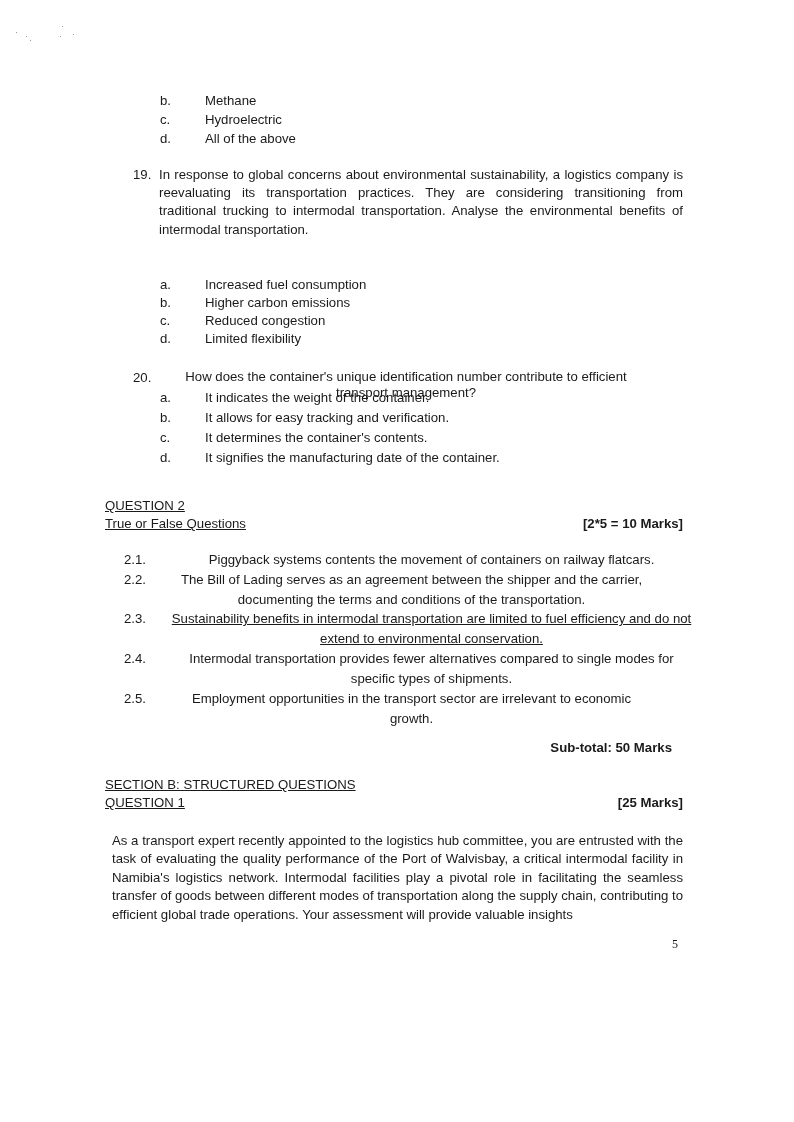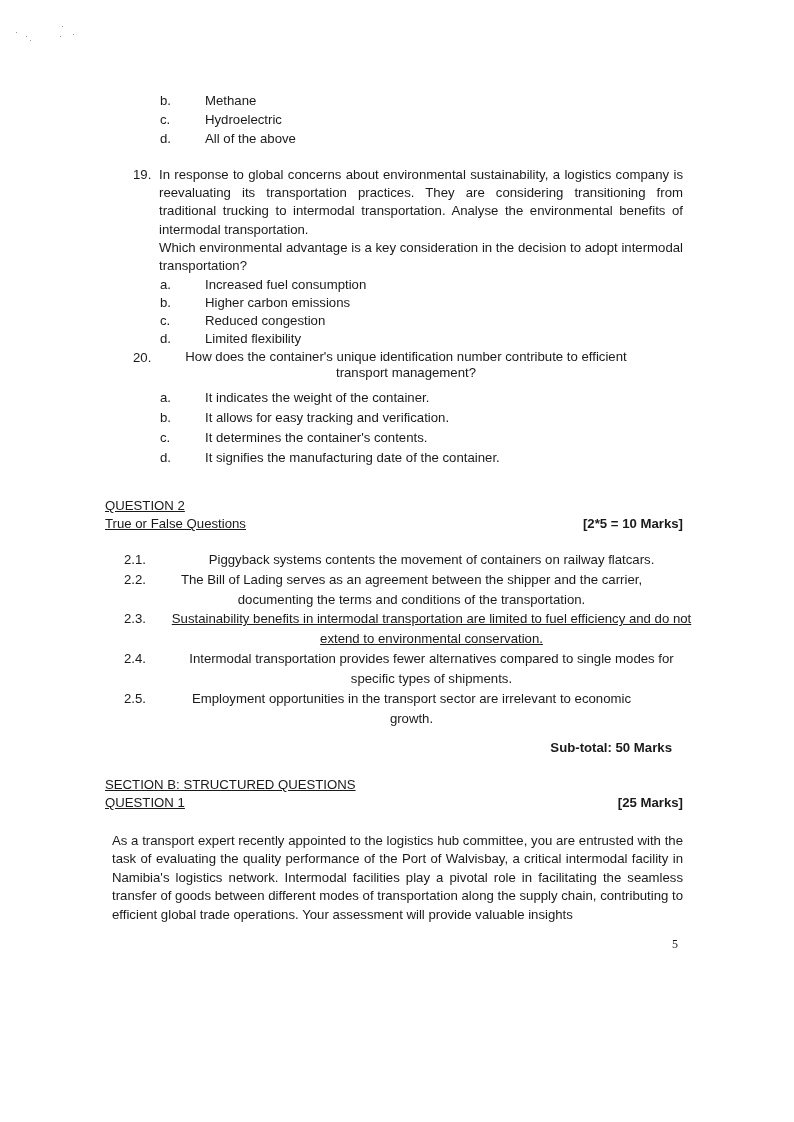--- a/index.html
+++ b/index.html
@@ -51,21 +51,20 @@
   <div class="opt" style="left:160px;top:130px;">
     <span class="lbl">d.</span>
     <span class="txt">All of the above</span>
   </div>
 </div>
 
 <div class="q" style="top:166px;">
   <span class="num">19.</span>
   <div class="body">
     <p>In response to global concerns about environmental sustainability, a logistics company is reevaluating its transportation practices. They are considering transitioning from traditional trucking to intermodal transportation. Analyse the environmental benefits of intermodal transportation.</p>
-    <p class="last" style="text-align:justify">Which environmental advantage is a key consideration in the decision to adopt intermodal transportation?</p>
   </div>
 </div>
 <div>
   <div class="opt" style="left:160px;top:276px;">
     <span class="lbl">a.</span>
     <span class="txt">Increased fuel consumption</span>
   </div>
   <div class="opt" style="left:160px;top:294px;">
     <span class="lbl">b.</span>
     <span class="txt">Higher carbon emissions</span>
@@ -73,21 +72,21 @@
   <div class="opt" style="left:160px;top:312px;">
     <span class="lbl">c.</span>
     <span class="txt">Reduced congestion</span>
   </div>
   <div class="opt" style="left:160px;top:330px;">
     <span class="lbl">d.</span>
     <span class="txt">Limited flexibility</span>
   </div>
 </div>
 
-<div class="q" style="top:349px; width:520px;">
+<div class="q" style="top:369px; width:520px;">
   <span class="num">20.</span>
   <div class="body" style="text-align:center; line-height:16px;">
     <p>How does the container's unique identification number contribute to efficient transport management?</p>
   </div>
 </div>
 <div>
   <div class="opt" style="left:160px;top:389px;">
     <span class="lbl">a.</span>
     <span class="txt">It indicates the weight of the container.</span>
   </div>

